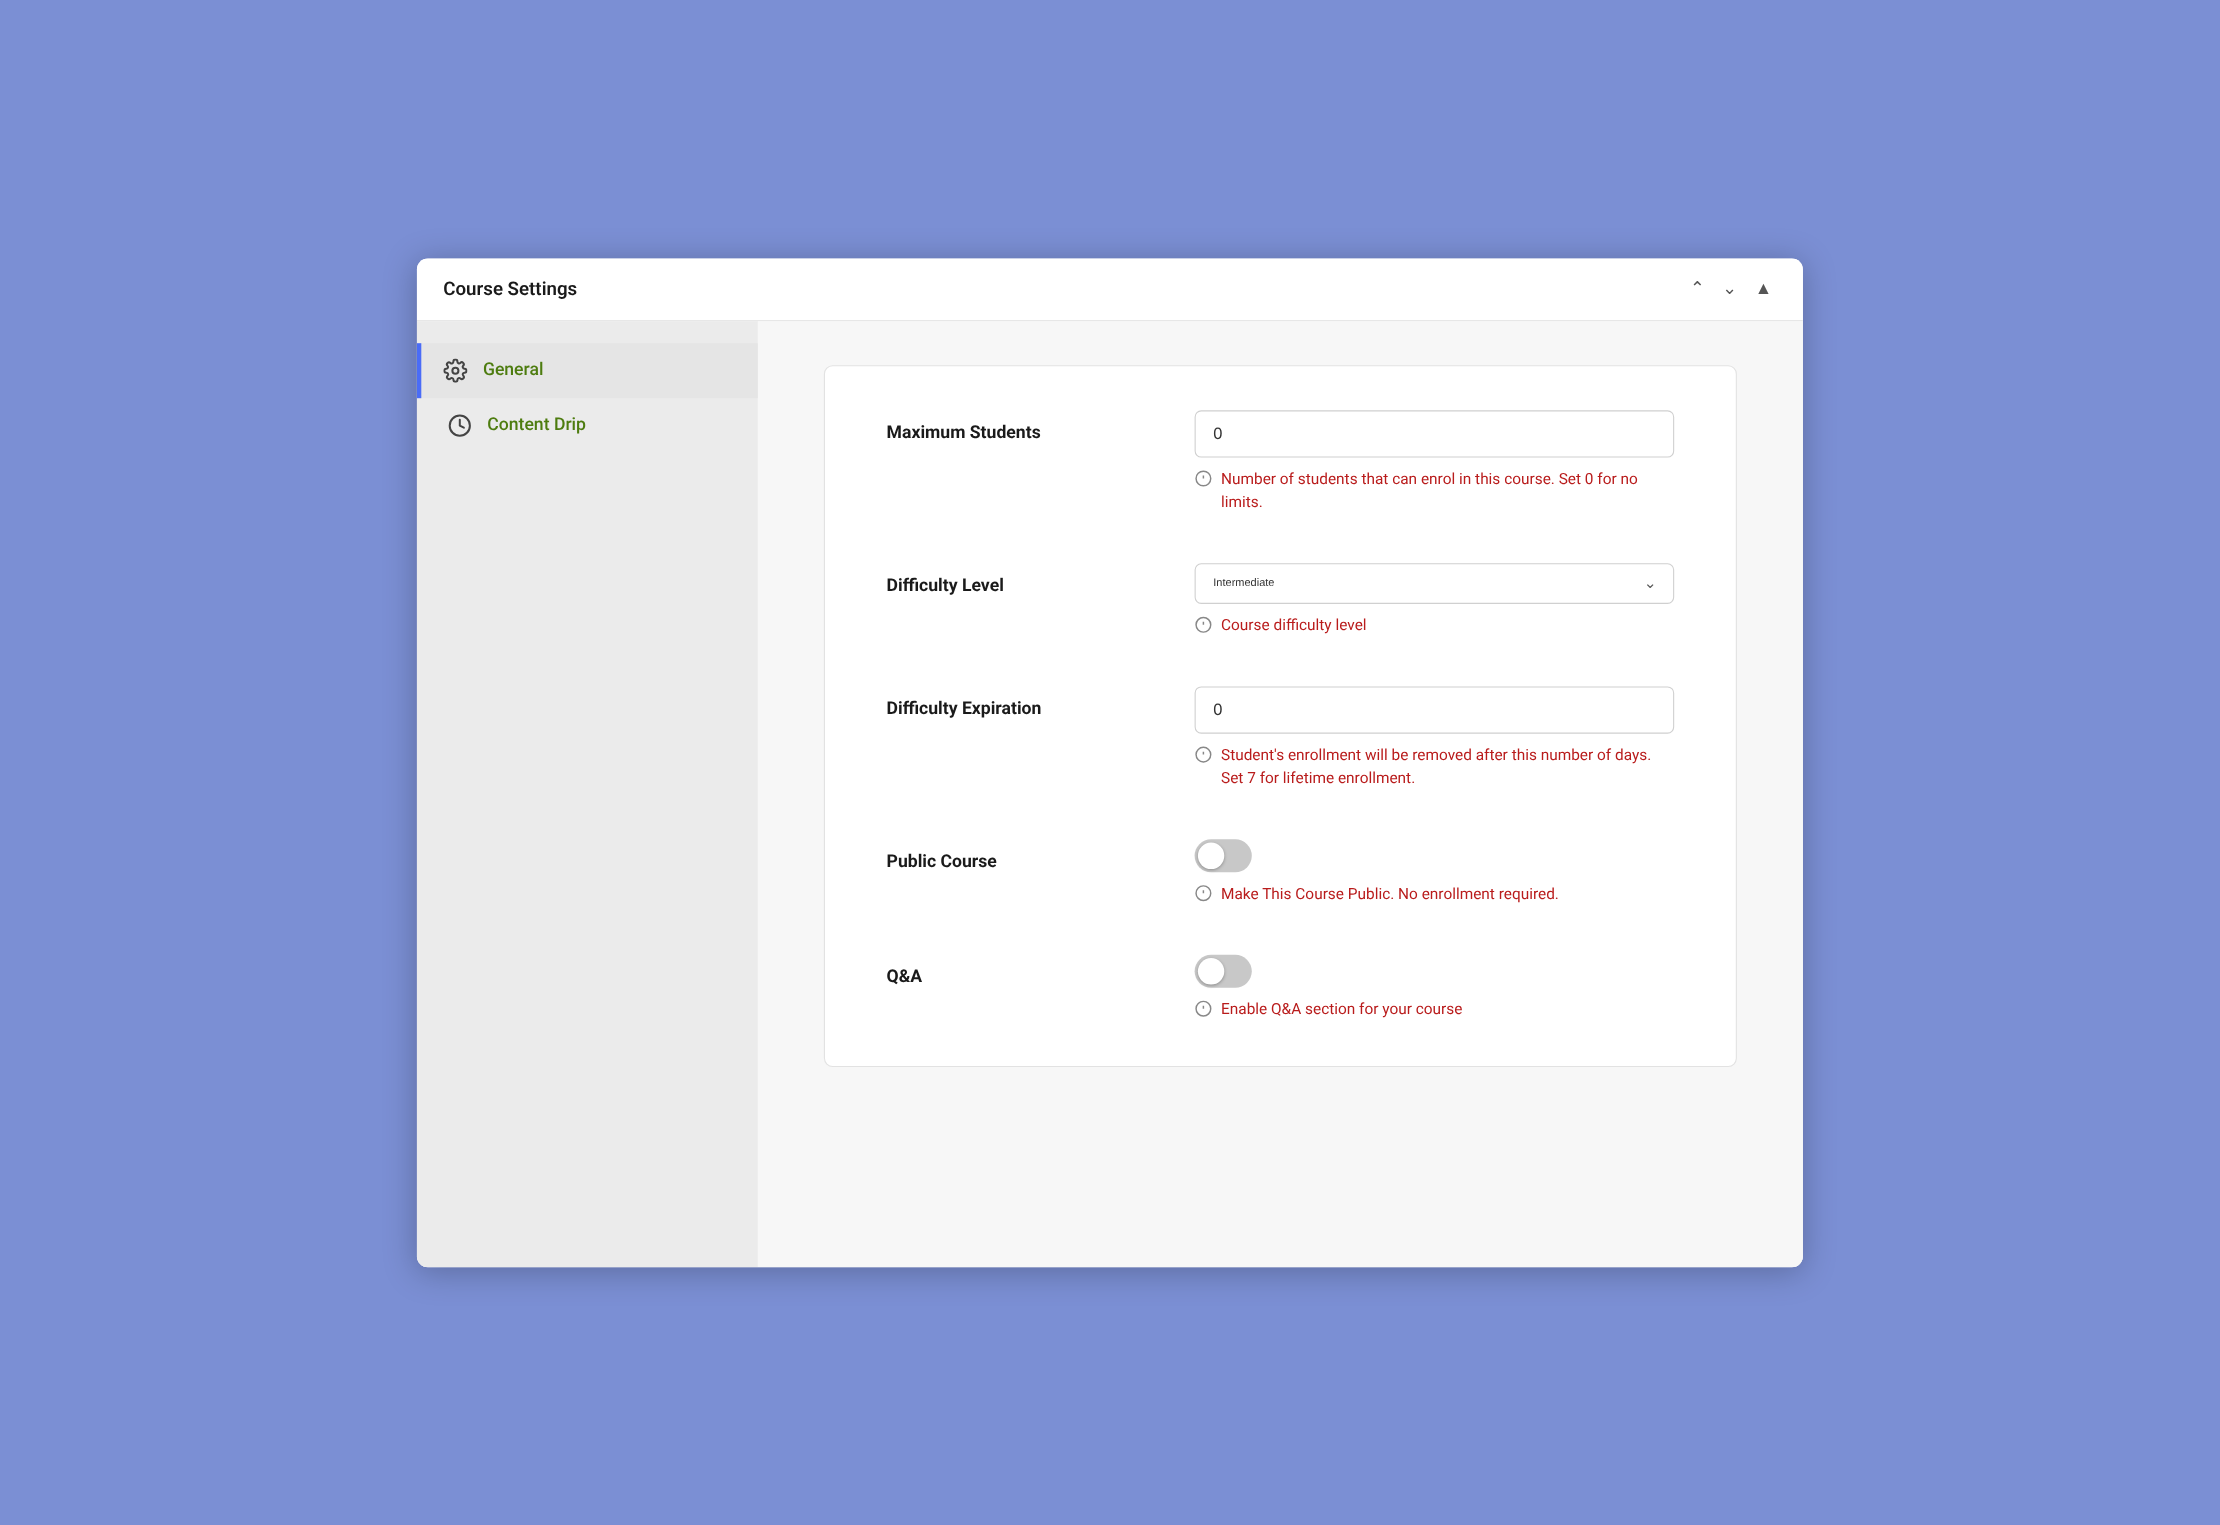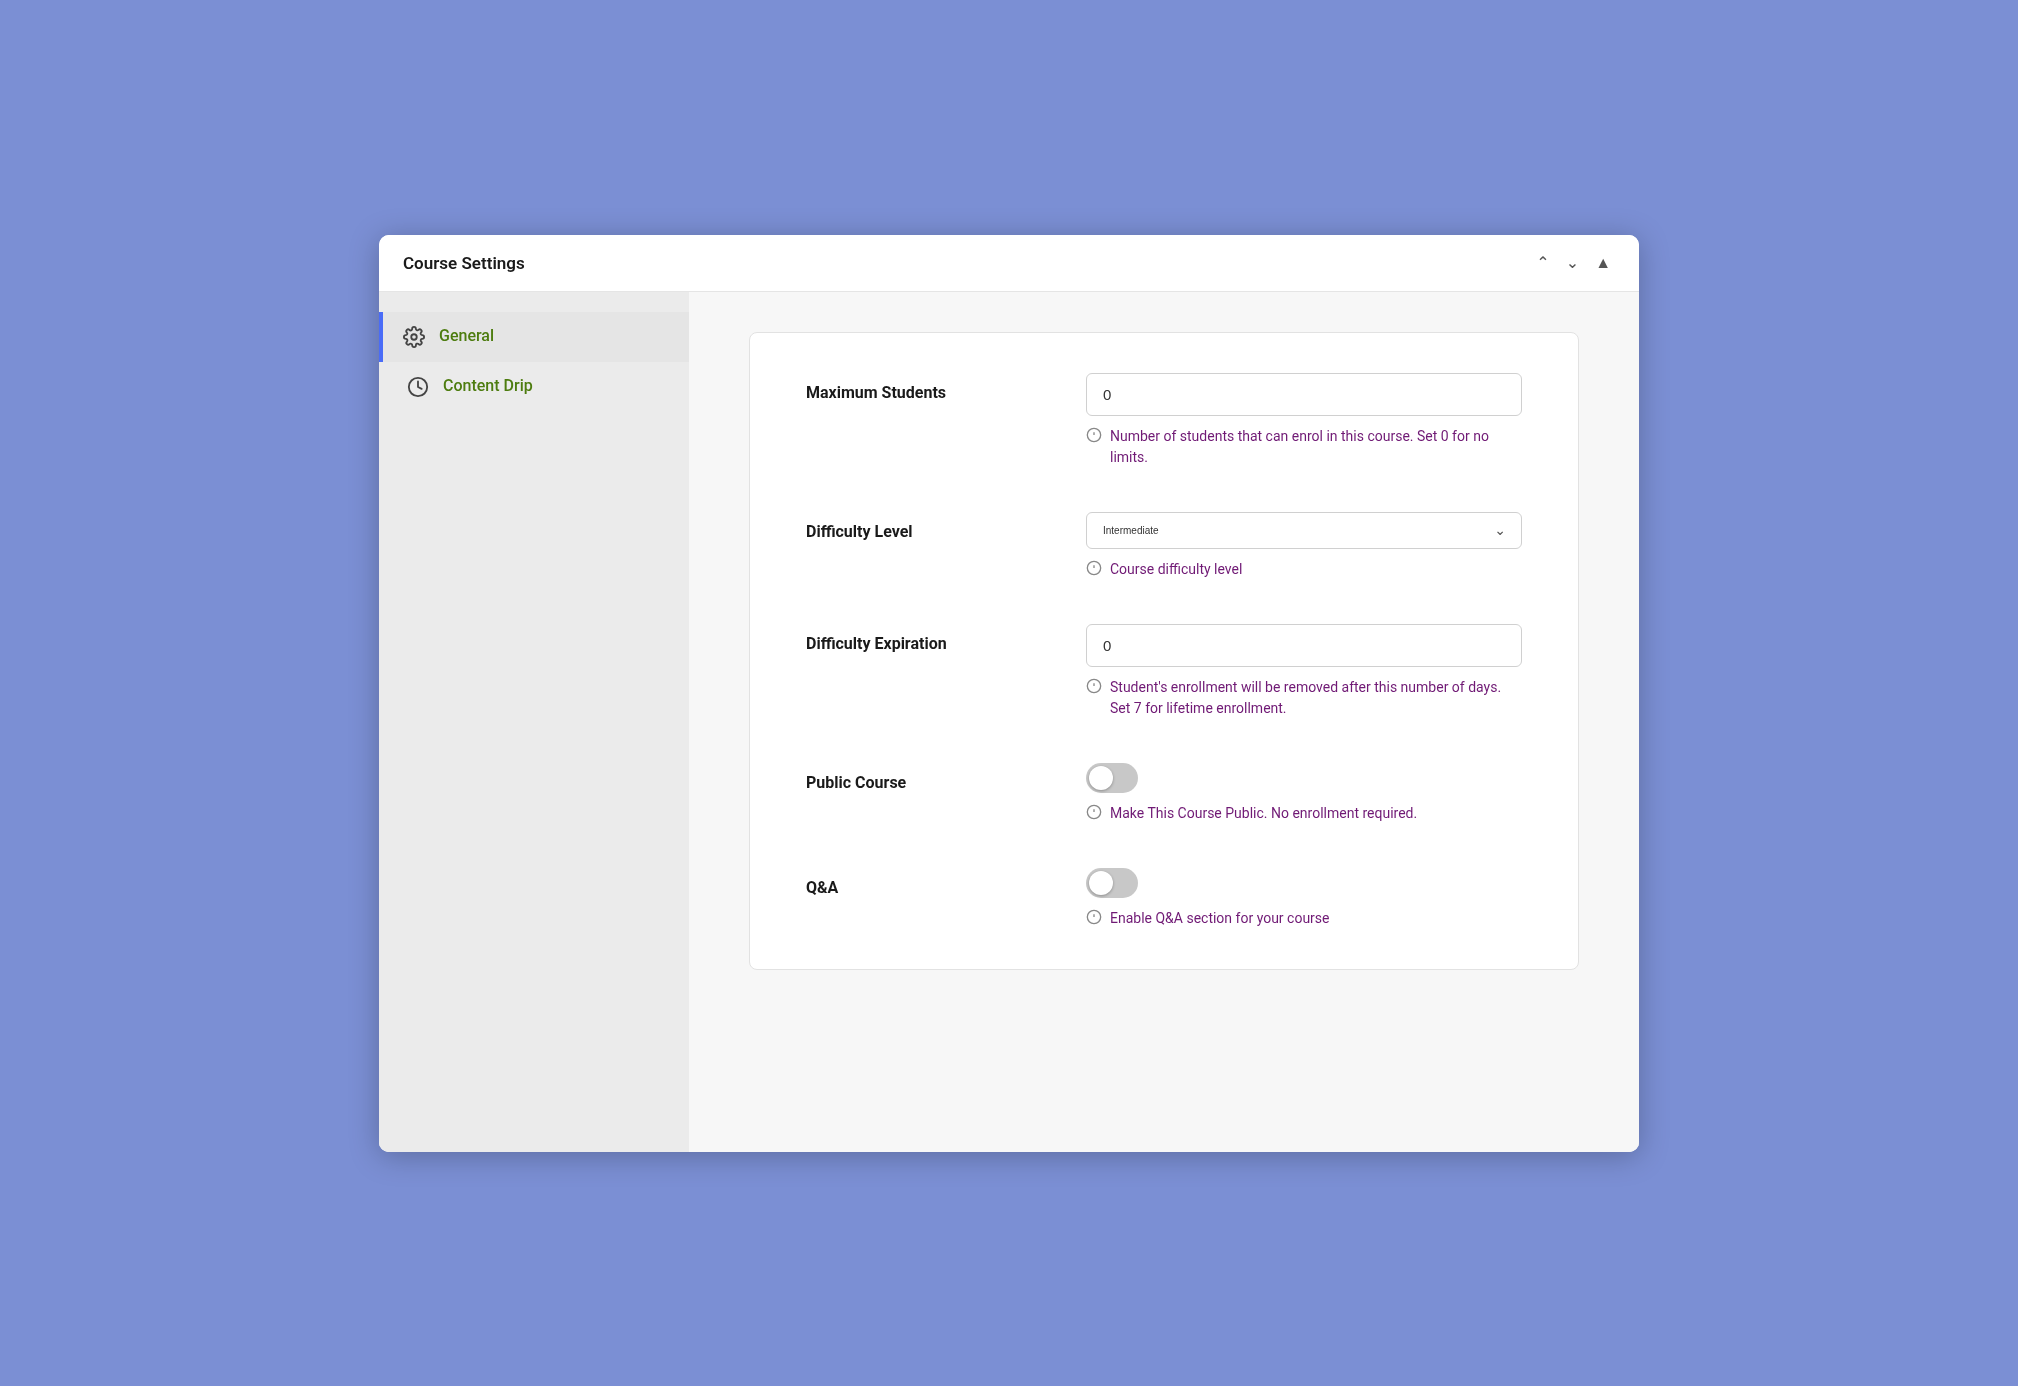--- a/index.html
+++ b/index.html
@@ -171,21 +171,21 @@
       color: #555;
       font-size: 14px;
     }
 
     .form-help {
       display: flex;
       align-items: flex-start;
       gap: 8px;
       margin-top: 10px;
       font-size: 14px;
-      color: #701a75;
+      color: #b91c1c;
       line-height: 1.5;
     }
 
     .info-icon {
       width: 16px;
       height: 16px;
       flex-shrink: 0;
       margin-top: 1px;
       color: #888;
     }

